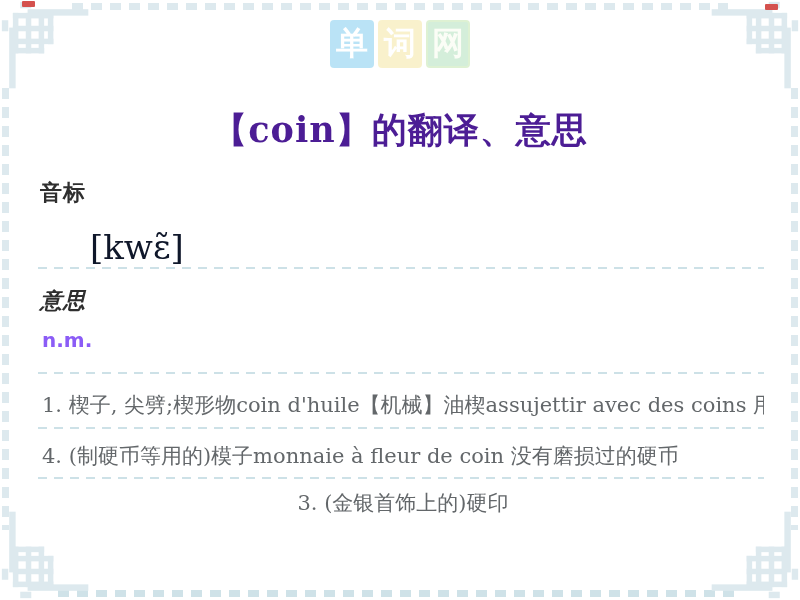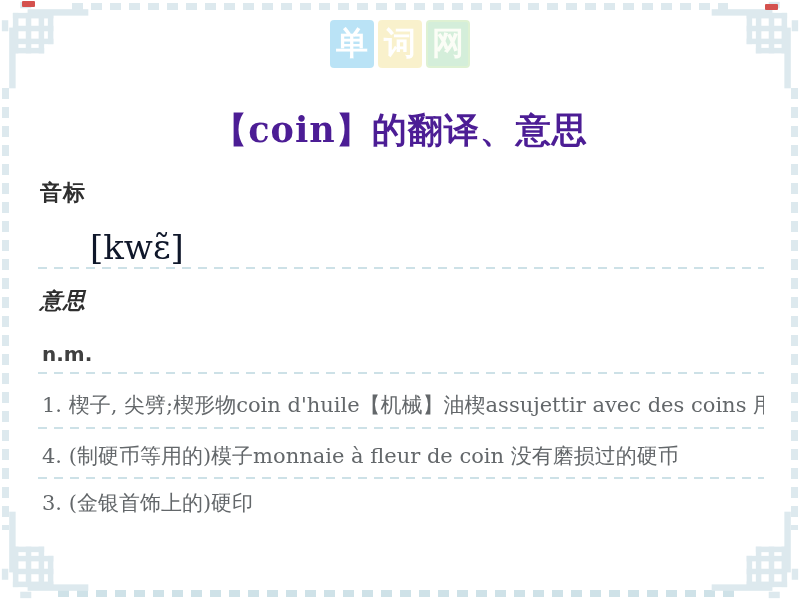--- a/index.html
+++ b/index.html
@@ -43,35 +43,35 @@
     font-family:"DejaVu Sans","Liberation Sans",sans-serif;}
 
   
   .page-title{position:absolute;top:84px;left:0;right:0;text-align:center;
     font-size:35px;font-weight:bold;color:#4c1d95;letter-spacing:1px;}
   .sec-heading{position:absolute;font-size:22px;font-weight:bold;color:#2f2f2f;letter-spacing:1px;}
   .h-phonetic{top:162px;left:40px;margin-top:16px;}
   .h-meaning{top:286px;left:40px;font-style:italic;}
 
   .phonetic-value{position:absolute;top:227px;left:42px;font-size:34px;color:#0f172a;margin-left:48px;}
-  .pos-label{position:absolute;top:342px;left:42px;font-size:20px;font-weight:bold;color:#404040;
+  .pos-label{position:absolute;top:328px;left:42px;font-size:20px;font-weight:bold;color:#8b5cf6;
     font-family:"DejaVu Sans","Liberation Sans",sans-serif;}
 
   .sep{position:absolute;left:38px;right:36px;height:2px;
     background:repeating-linear-gradient(90deg,#cde1e7 0 9px,transparent 9px 16px);}
   .sep1{top:267px;}
   .sep2{top:372px;}
   .sep3{top:427px;}
   .sep4{top:477px;}
 
   .definition{position:absolute;left:42px;right:36px;font-size:21px;color:#63676a;
     white-space:nowrap;overflow:hidden;}
   .def1{top:391px;}
   .def2{top:442px;}
-  .def3{top:489px;}
+  .def3{top:489px;text-align:center;}
 </style>
 </head>
 <body>
 
 <div class="edge edge-top"></div>
 <div class="edge edge-bottom"></div>
 <div class="edge edge-left"></div>
 <div class="edge edge-right"></div>
 
 <div class="corner corner-tl">

